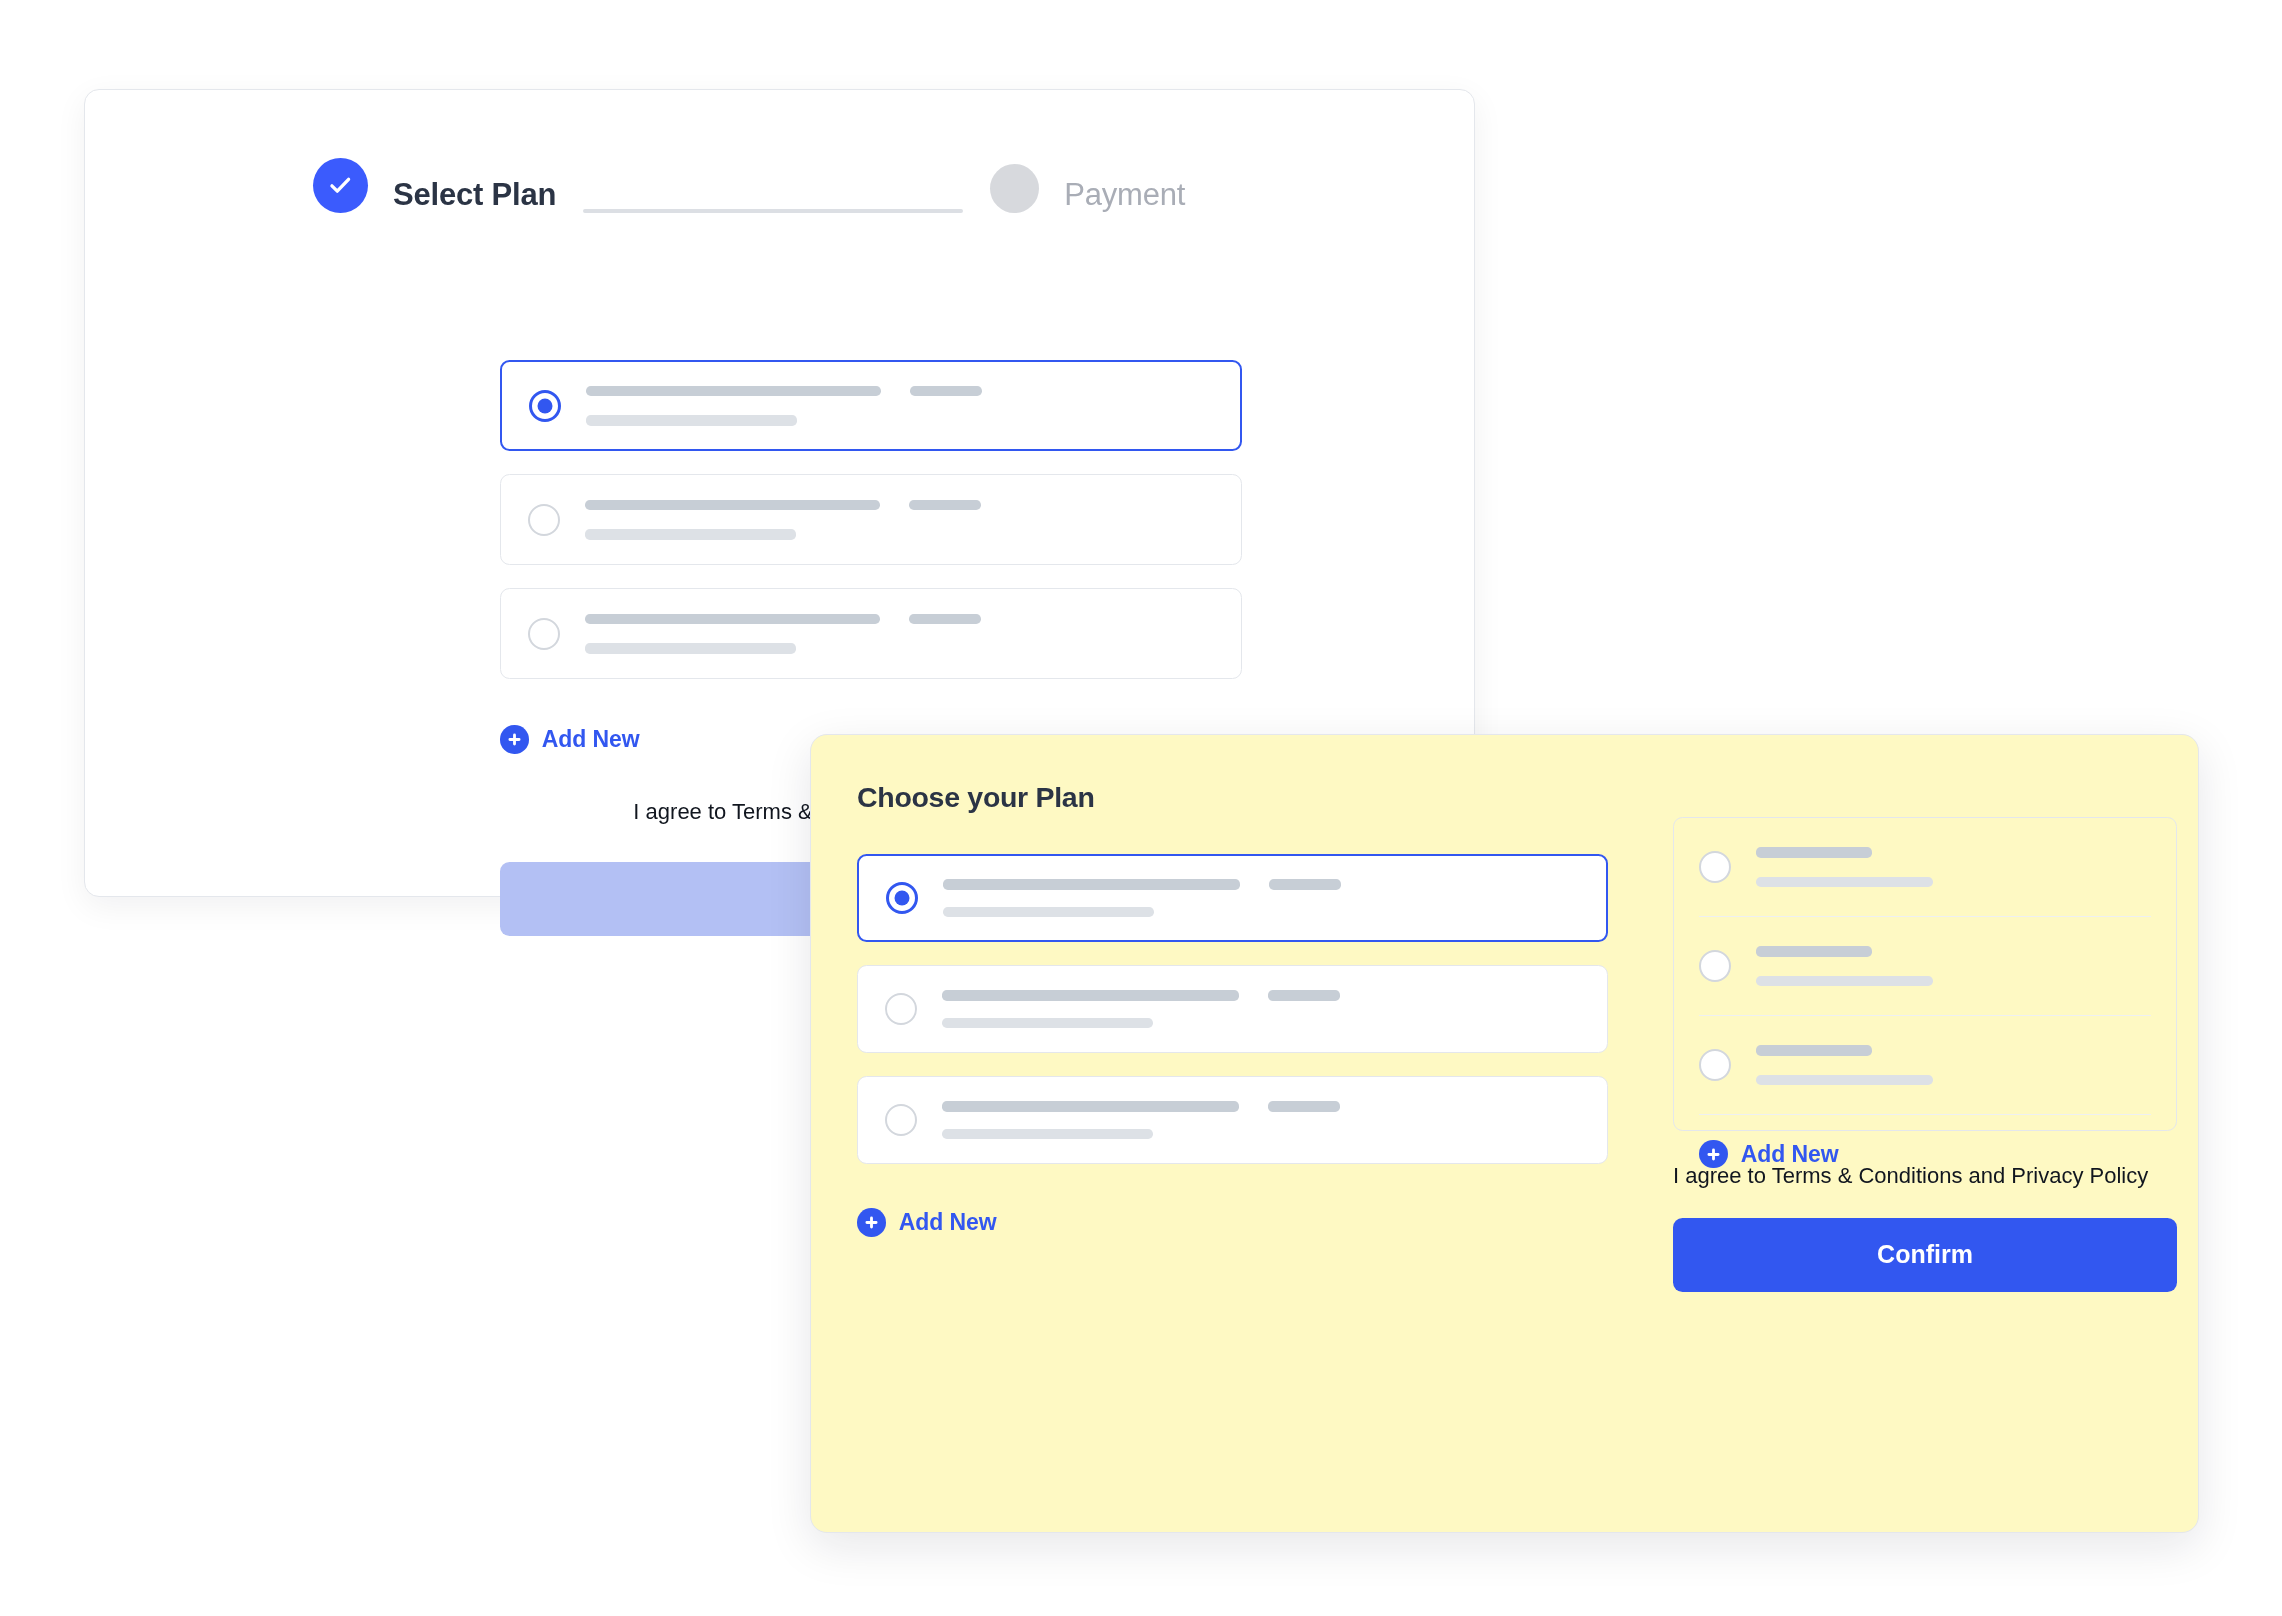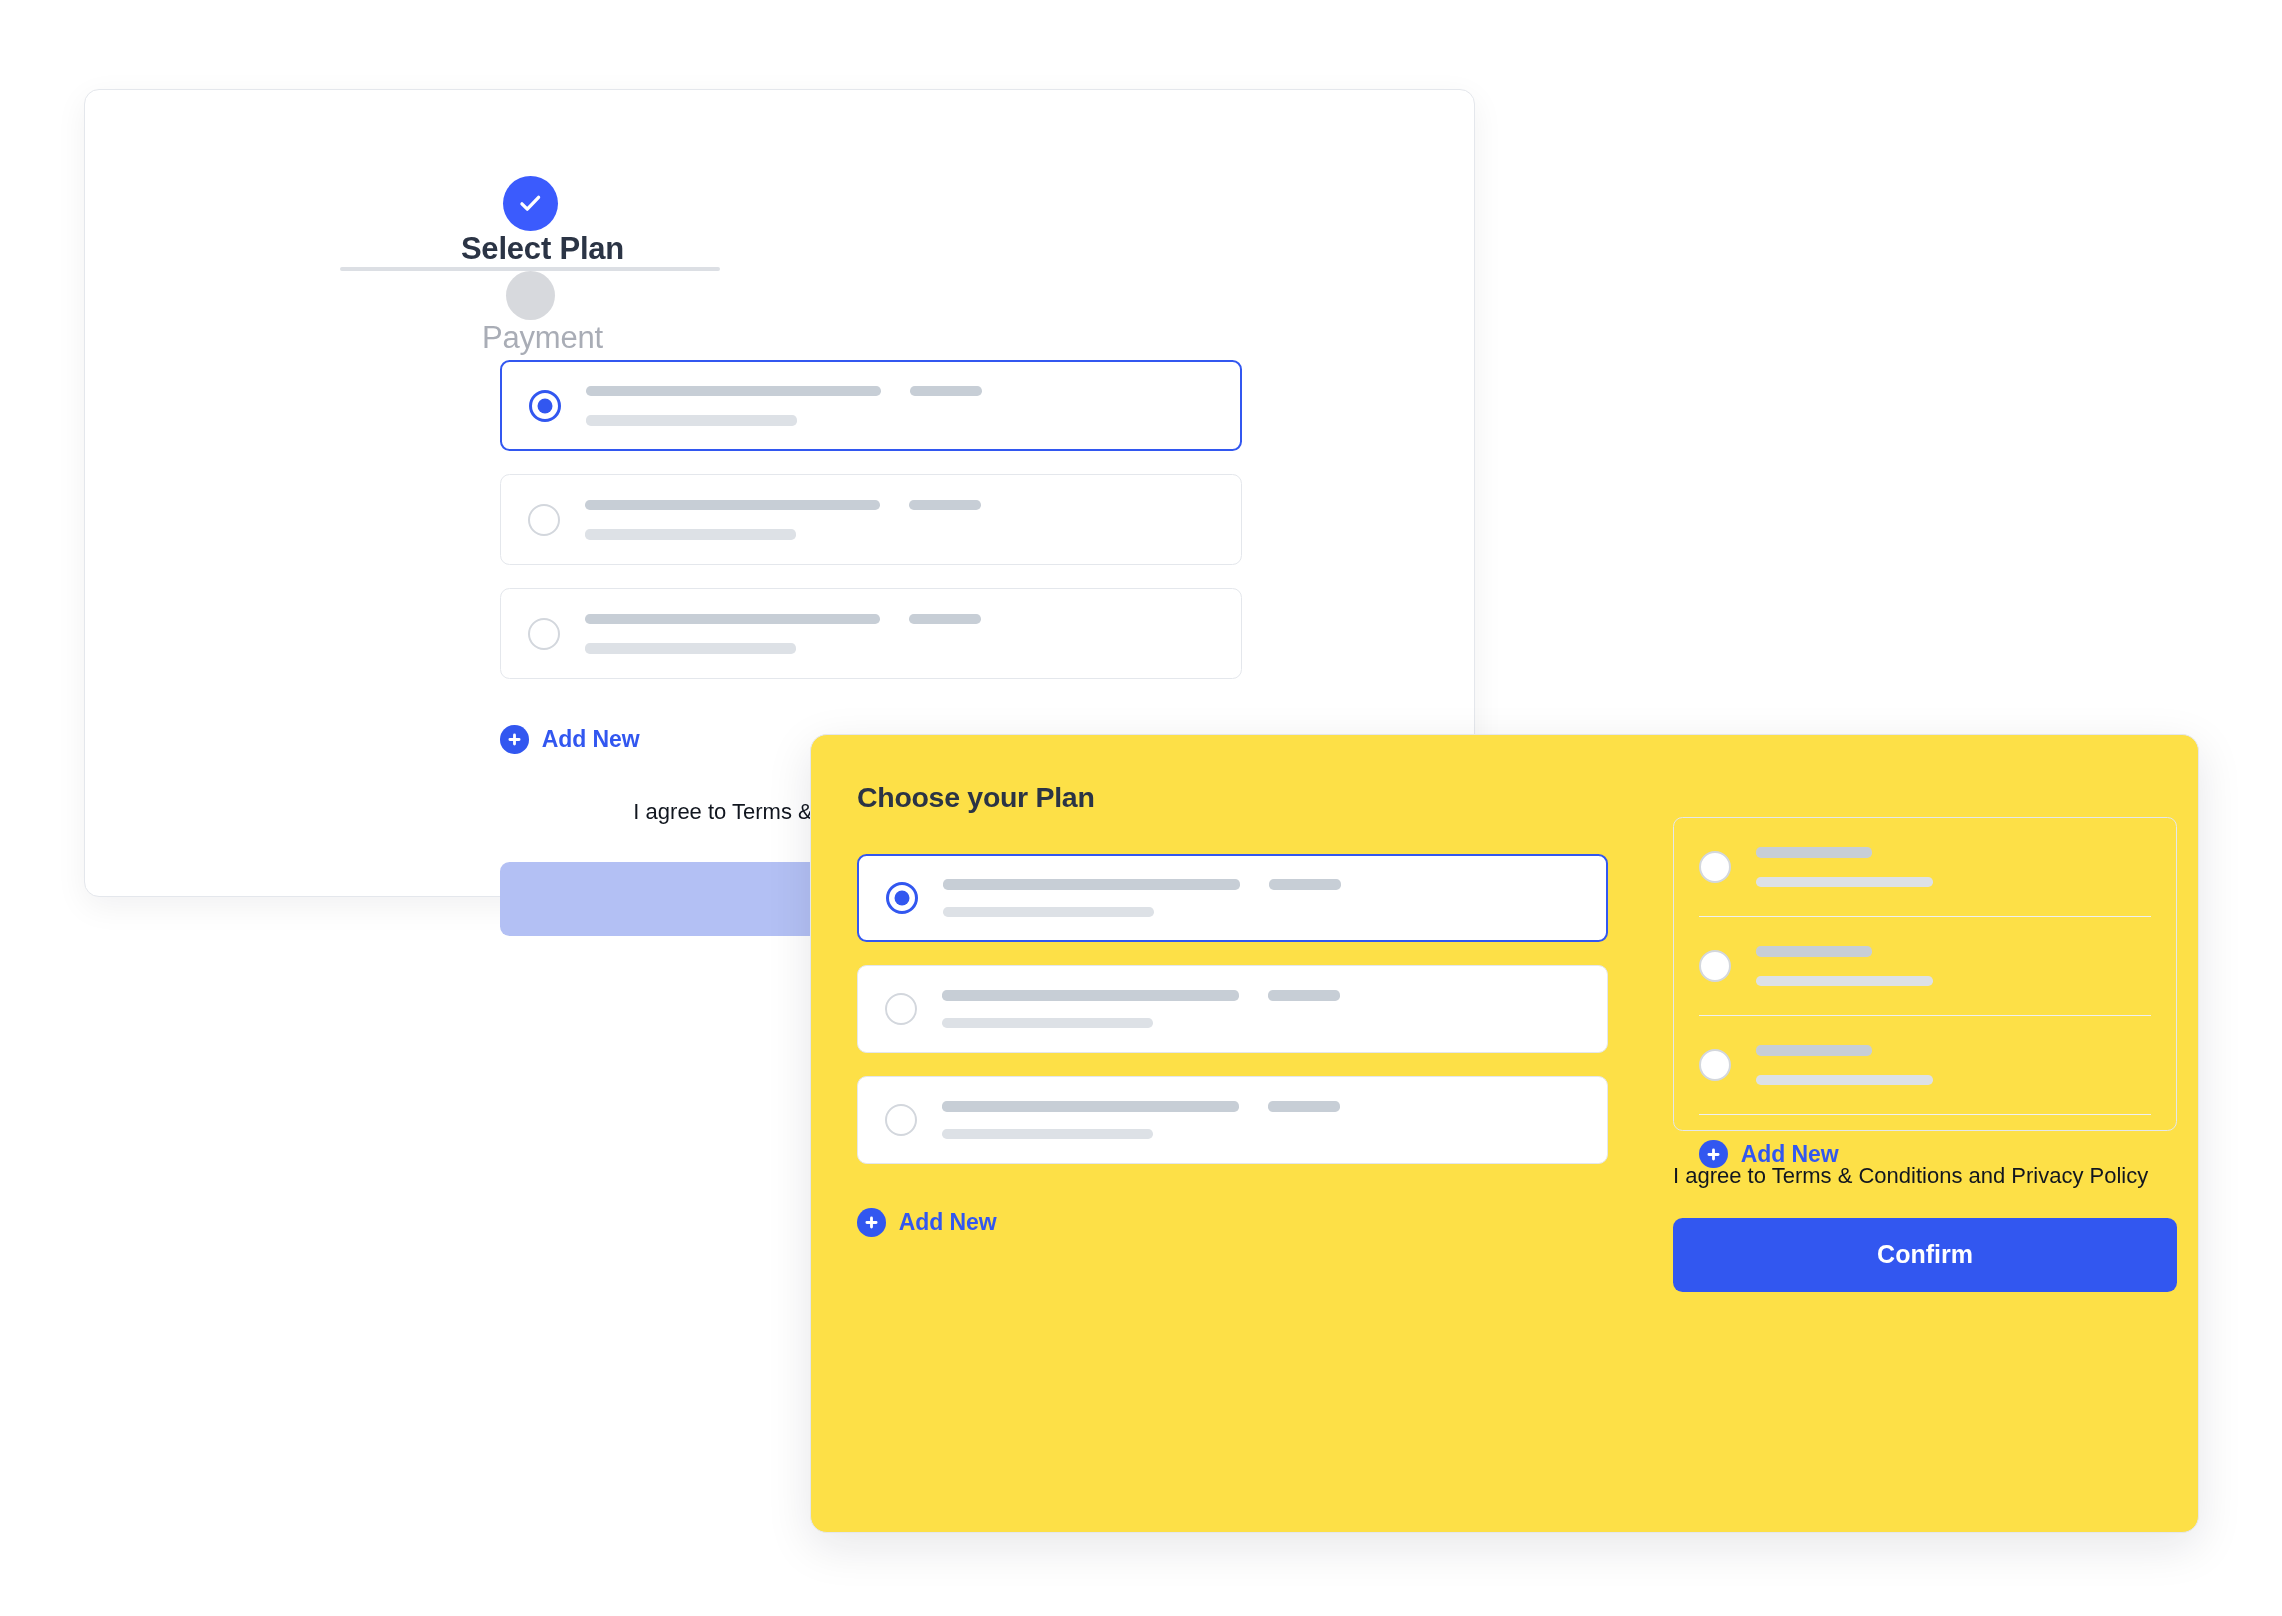--- a/index.html
+++ b/index.html
@@ -27,24 +27,23 @@
     background: #ffffff;
     border: 1.4px solid #e4e7ec;
     border-radius: 15px;
     box-shadow: 0 9.5px 32px rgba(16,24,40,0.06);
   }
 
   
   .stepper {
     position: absolute;
     left: 228px;
-    top: 86px;
-    display: flex;
-    align-items: center;
-    flex-direction: column;
+    top: 68px;
+    display: flex;
+    align-items: flex-end;
   }
   .step-circle-done {
     width: 55px; height: 55px;
     border-radius: 50%;
     background: #3b5bfd;
     display: flex; align-items: center; justify-content: center;
     flex: none;
   }
   .step-circle-done svg { display:block; }
   .step-label-done {
@@ -195,21 +194,21 @@
     cursor: pointer;
   }
 
   
   .front-card {
     position: absolute;
     left: 810px;
     top: 734px;
     width: 1389px;
     height: 799px;
-    background: #fde047;
+    background: #fef9c3;
     border: 1.4px solid #e4e7ec;
     border-radius: 17px;
     box-shadow: 0 13.3px 46px rgba(16,24,40,0.10);
     display: flex;
     padding: 46px 53px 42px 46px;
     gap: 65px;
   }
 
   .col-left { width: 751px; flex: none; }
   .col-right { width: 504px; flex: none; }

